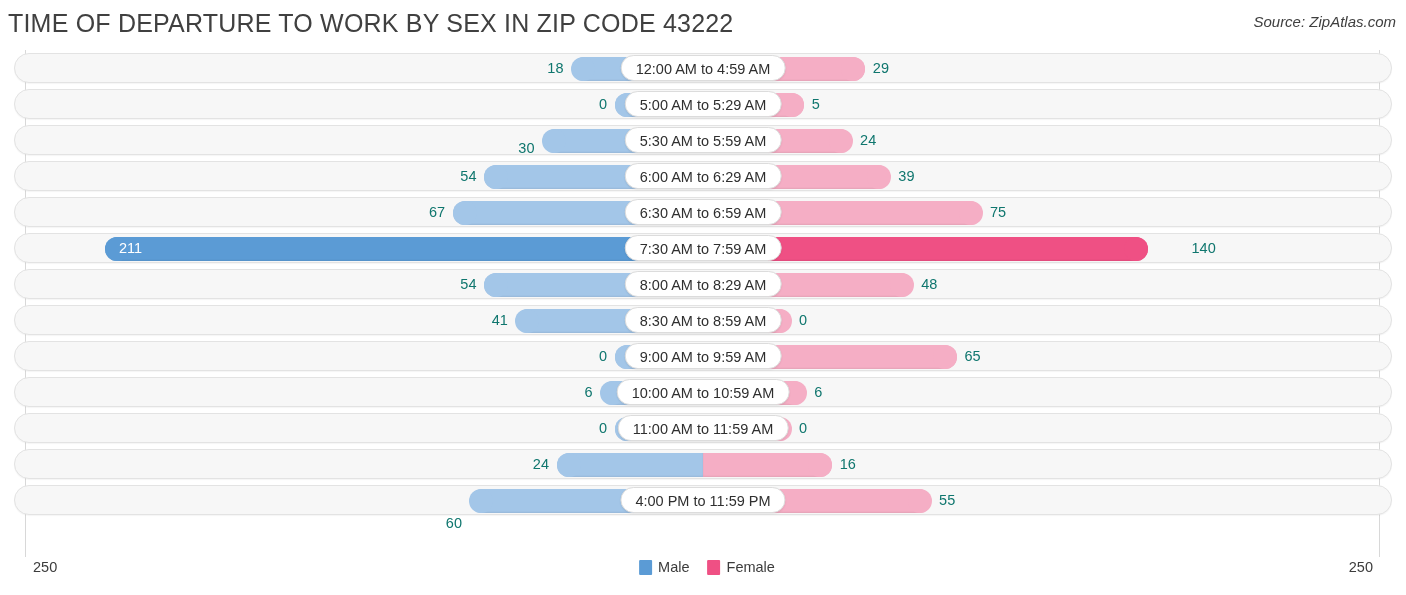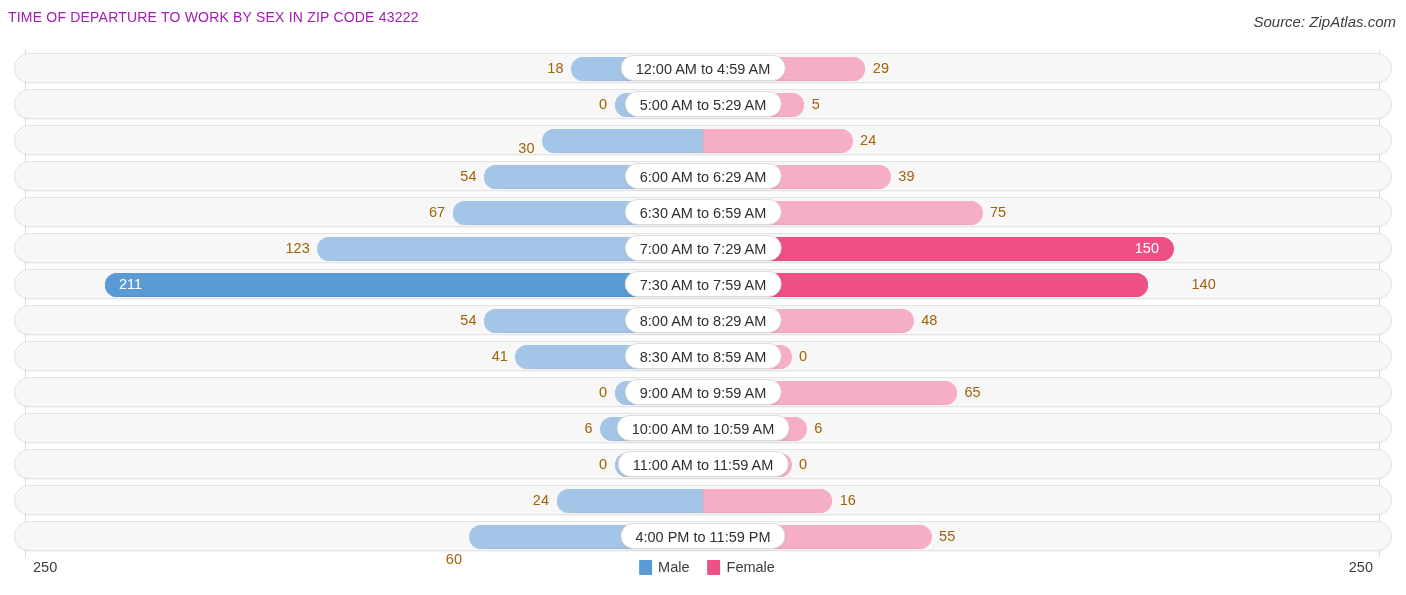--- a/index.html
+++ b/index.html
@@ -18,23 +18,23 @@
     position: relative;
     width: 1406px;
     height: 595px;
   }
 
   
   .chart-title {
     position: absolute;
     left: 8px;
     top: 9px;
-    font-size: 14px;
+    font-size: 25px;
     letter-spacing: 0.2px;
-    color: #a21caf;
+    color: #404040;
     font-weight: 400;
     white-space: nowrap;
     text-align: right;
   }
   .chart-source {
     position: absolute;
     right: 10px;
     top: 13px;
     font-size: 15px;
     font-style: italic;
@@ -116,21 +116,21 @@
     background: inherit;
   }
   .bar.male::before   { left: -0.5px; }
   .bar.female::before { right: -0.5px; }
 
   
   .val {
     position: absolute;
     top: 6px;
     font-size: 14.5px;
-    color: #a16207;
+    color: #0f766e;
     white-space: nowrap;
     line-height: 21px;
   }
   .val.inside {
     color: #ffffff;
   }
 
   
   .cat {
     position: absolute;
@@ -222,44 +222,37 @@
           <div class="val" style="right: 799px;">0</div>
           <div class="val" style="left: 811.733px;">5</div>
           <div class="cat">5:00 AM to 5:29 AM</div>
         </div>
         <div class="row">
           <div class="track"></div>
           <div class="bar male" style="width: 160.512px; background: rgb(163, 198, 232);"></div>
           <div class="bar female" style="width: 149.12px; background: rgb(245, 174, 197);"></div>
           <div class="val" style="right: 871.512px; margin-top: 8px;">30</div>
           <div class="val" style="left: 860.12px;">24</div>
+          <div class="cat">5:30 AM to 5:59 AM</div>
         </div>
         <div class="row">
           <div class="track"></div>
           <div class="bar male" style="width: 218.521px; background: rgb(163, 198, 232);"></div>
           <div class="bar female" style="width: 187.32px; background: rgb(245, 174, 197);"></div>
           <div class="val" style="right: 929.521px;">54</div>
           <div class="val" style="left: 898.32px;">39</div>
           <div class="cat">6:00 AM to 6:29 AM</div>
         </div>
         <div class="row">
           <div class="track"></div>
           <div class="bar male" style="width: 249.943px; background: rgb(163, 198, 232);"></div>
           <div class="bar female" style="width: 279px; background: rgb(245, 174, 197);"></div>
           <div class="val" style="right: 960.943px;">67</div>
           <div class="val" style="left: 990px;">75</div>
           <div class="cat">6:30 AM to 6:59 AM</div>
-        </div>
-        <div class="row">
-          <div class="track"></div>
-          <div class="bar male" style="width: 385.299px; background: rgb(163, 198, 232);"></div>
-          <div class="bar female" style="width: 470px; background: rgb(239, 80, 132);"></div>
-          <div class="val" style="right: 1096.3px;">123</div>
-          <div class="val inside" style="right: 247px;">150</div>
-          <div class="cat">7:00 AM to 7:29 AM</div>
         </div>
         <div class="row">
           <div class="track"></div>
           <div class="bar male" style="width: 598px; background: rgb(91, 155, 213);"></div>
           <div class="bar female" style="width: 444.533px; background: rgb(239, 80, 132);"></div>
           <div class="val inside" style="left: 119px;">211</div>
           <div class="val" style="left: 1155.53px; margin-left: 36px;">140</div>
           <div class="cat">7:30 AM to 7:59 AM</div>
         </div>
         <div class="row">

